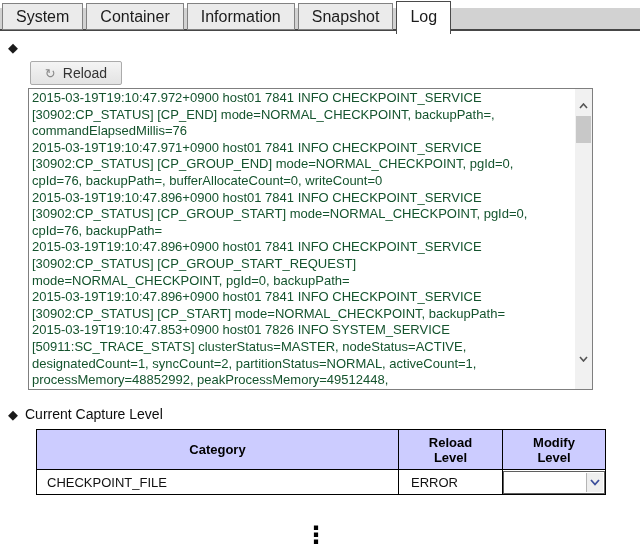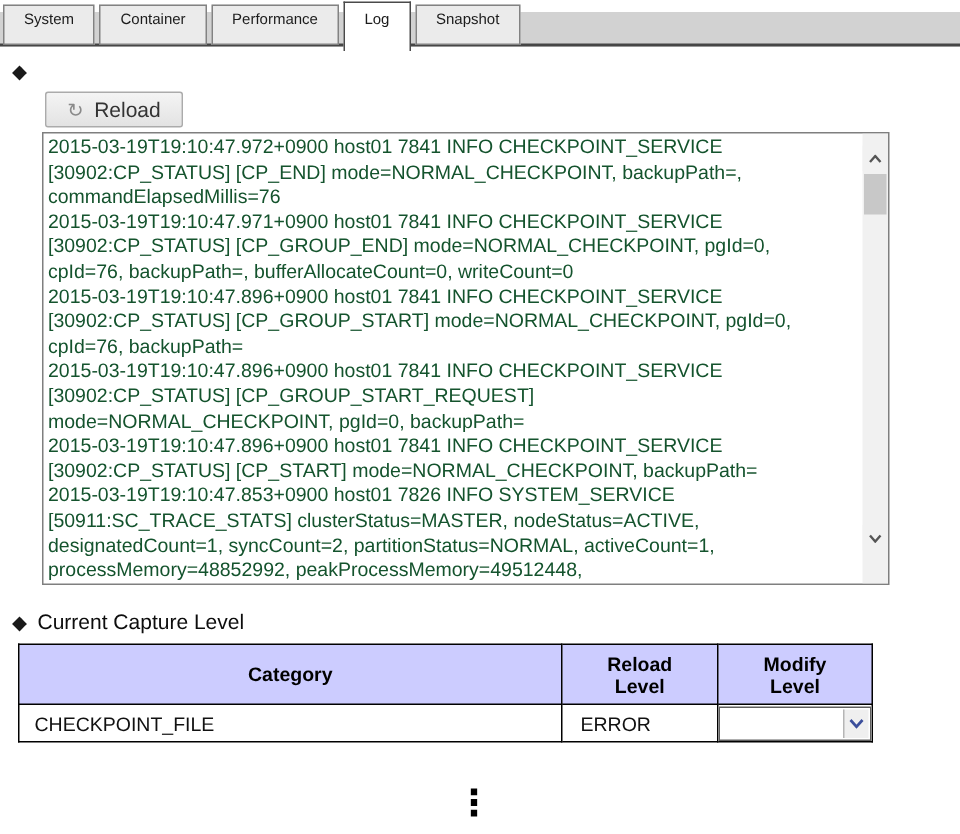--- a/index.html
+++ b/index.html
@@ -17,21 +17,21 @@
   .tabbar { position: absolute; top: 0; left: 0; width: 640px; height: 34px; }
   .tabstrip-bg {
     position: absolute; top: 8px; left: 0; width: 640px; height: 23px;
     background: #d2d2d2; border-bottom: 2px solid #464646;
   }
   .tabs { position: absolute; top: 3px; left: 2px; display: flex; gap: 3px; }
   .tab {
     background: #ebebeb;
     border: 1px solid #828282;
     padding: 4px 13px 5px 13px;
-    font-size: 10px;
+    font-size: 16px;
     color: #1c1c1c;
     cursor: pointer;
     white-space: nowrap;
     height: 27px;
   }
   .tab.active {
     background: #ffffff;
     border: 1px solid #4a4a4a;
     border-bottom: none;
     margin-top: -2px;
@@ -92,21 +92,21 @@
   }
   .scroll-btn.up { top: 8px; }
   .scroll-btn.down { bottom: 22px; }
   .scroll-thumb {
     position: absolute; left: 1px; top: 27px; width: 15px; height: 27px;
     background: #c8c8c8; cursor: pointer;
   }
 
   
   .capture-table {
-    position: absolute; top: 429px; left: 12px;
+    position: absolute; top: 429px; left: 36px;
     border-collapse: collapse;
     font-size: 13px;
     border-radius: 10px;
   }
   .capture-table th, .capture-table td {
     border: 1px solid #000000;
   }
   .capture-table th {
     background: #ccccff;
     font-weight: bold; color: #000000;
@@ -151,23 +151,23 @@
   svg { display: block; }
 </style>
 </head>
 <body>
 
 <div class="tabbar">
   <div class="tabstrip-bg"></div>
   <div class="tabs">
     <div class="tab">System</div>
     <div class="tab">Container</div>
-    <div class="tab">Performance</div>
+    <div class="tab">Information</div>
+    <div class="tab">Snapshot</div>
     <div class="tab active">Log</div>
-    <div class="tab">Snapshot</div>
   </div>
 </div>
 
 <div class="section-heading" id="heading-log">
   <span class="diamond">◆</span>
 </div>
 
 <div class="reload-btn">
   <span class="refresh-glyph">↻</span>
   <span>Reload</span>

